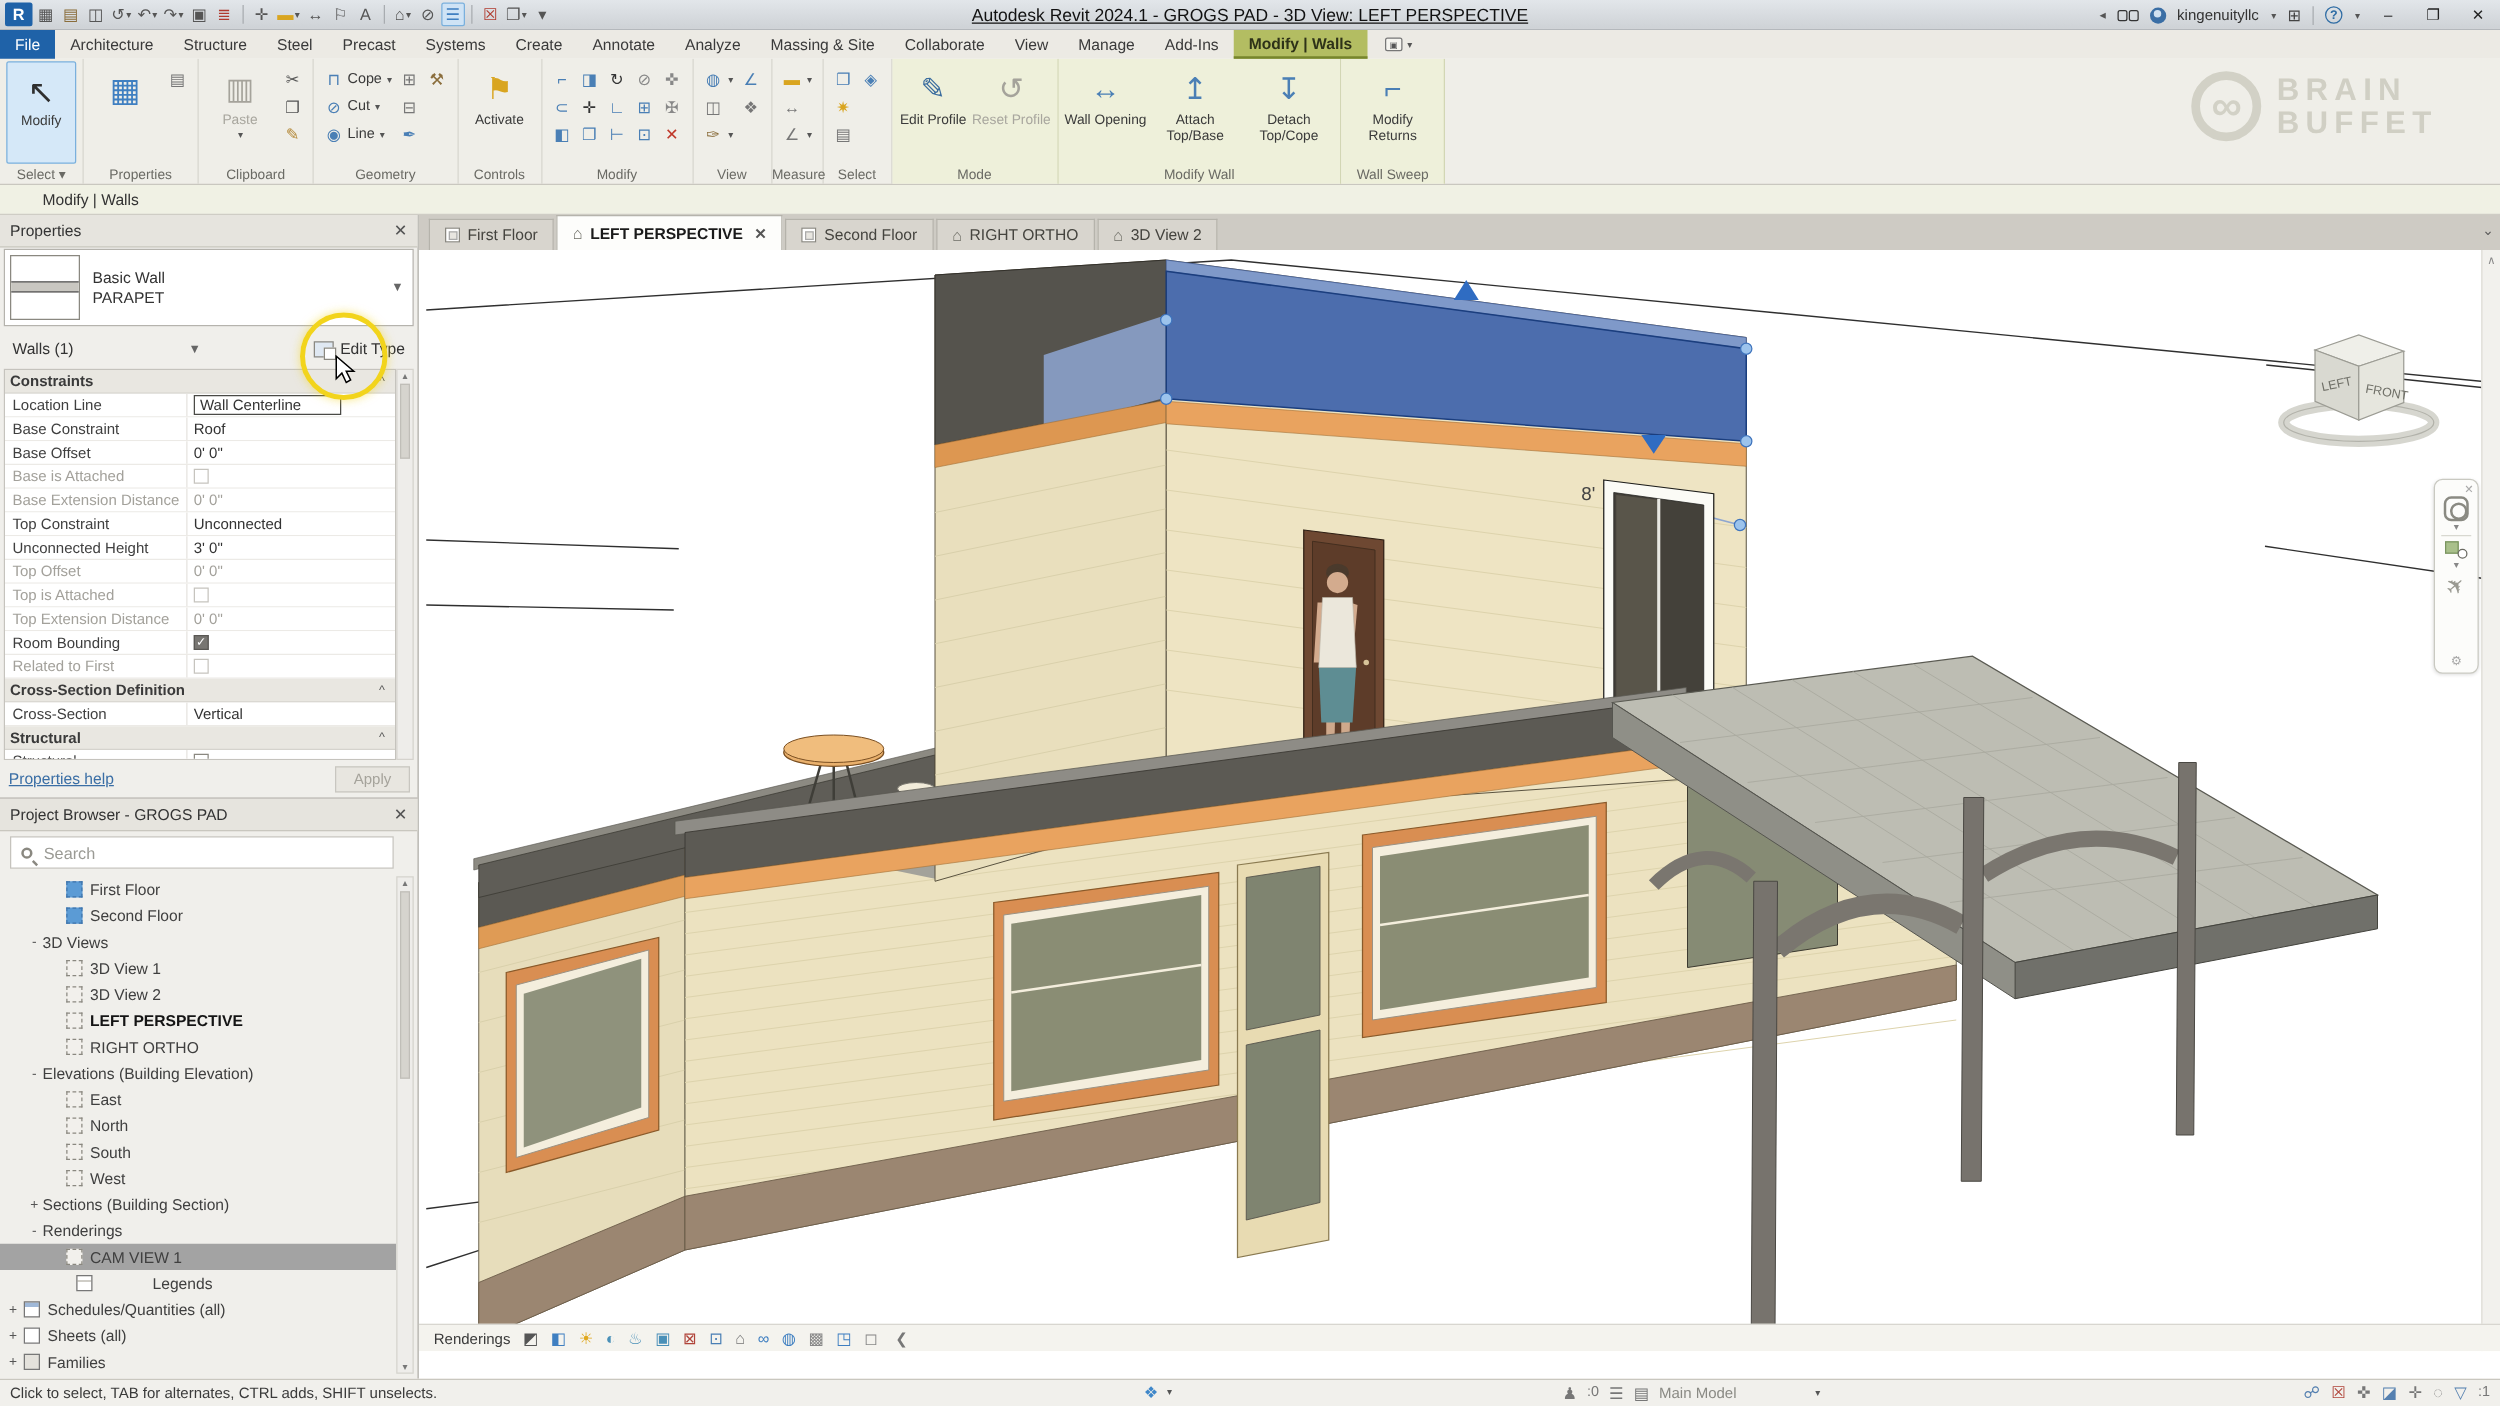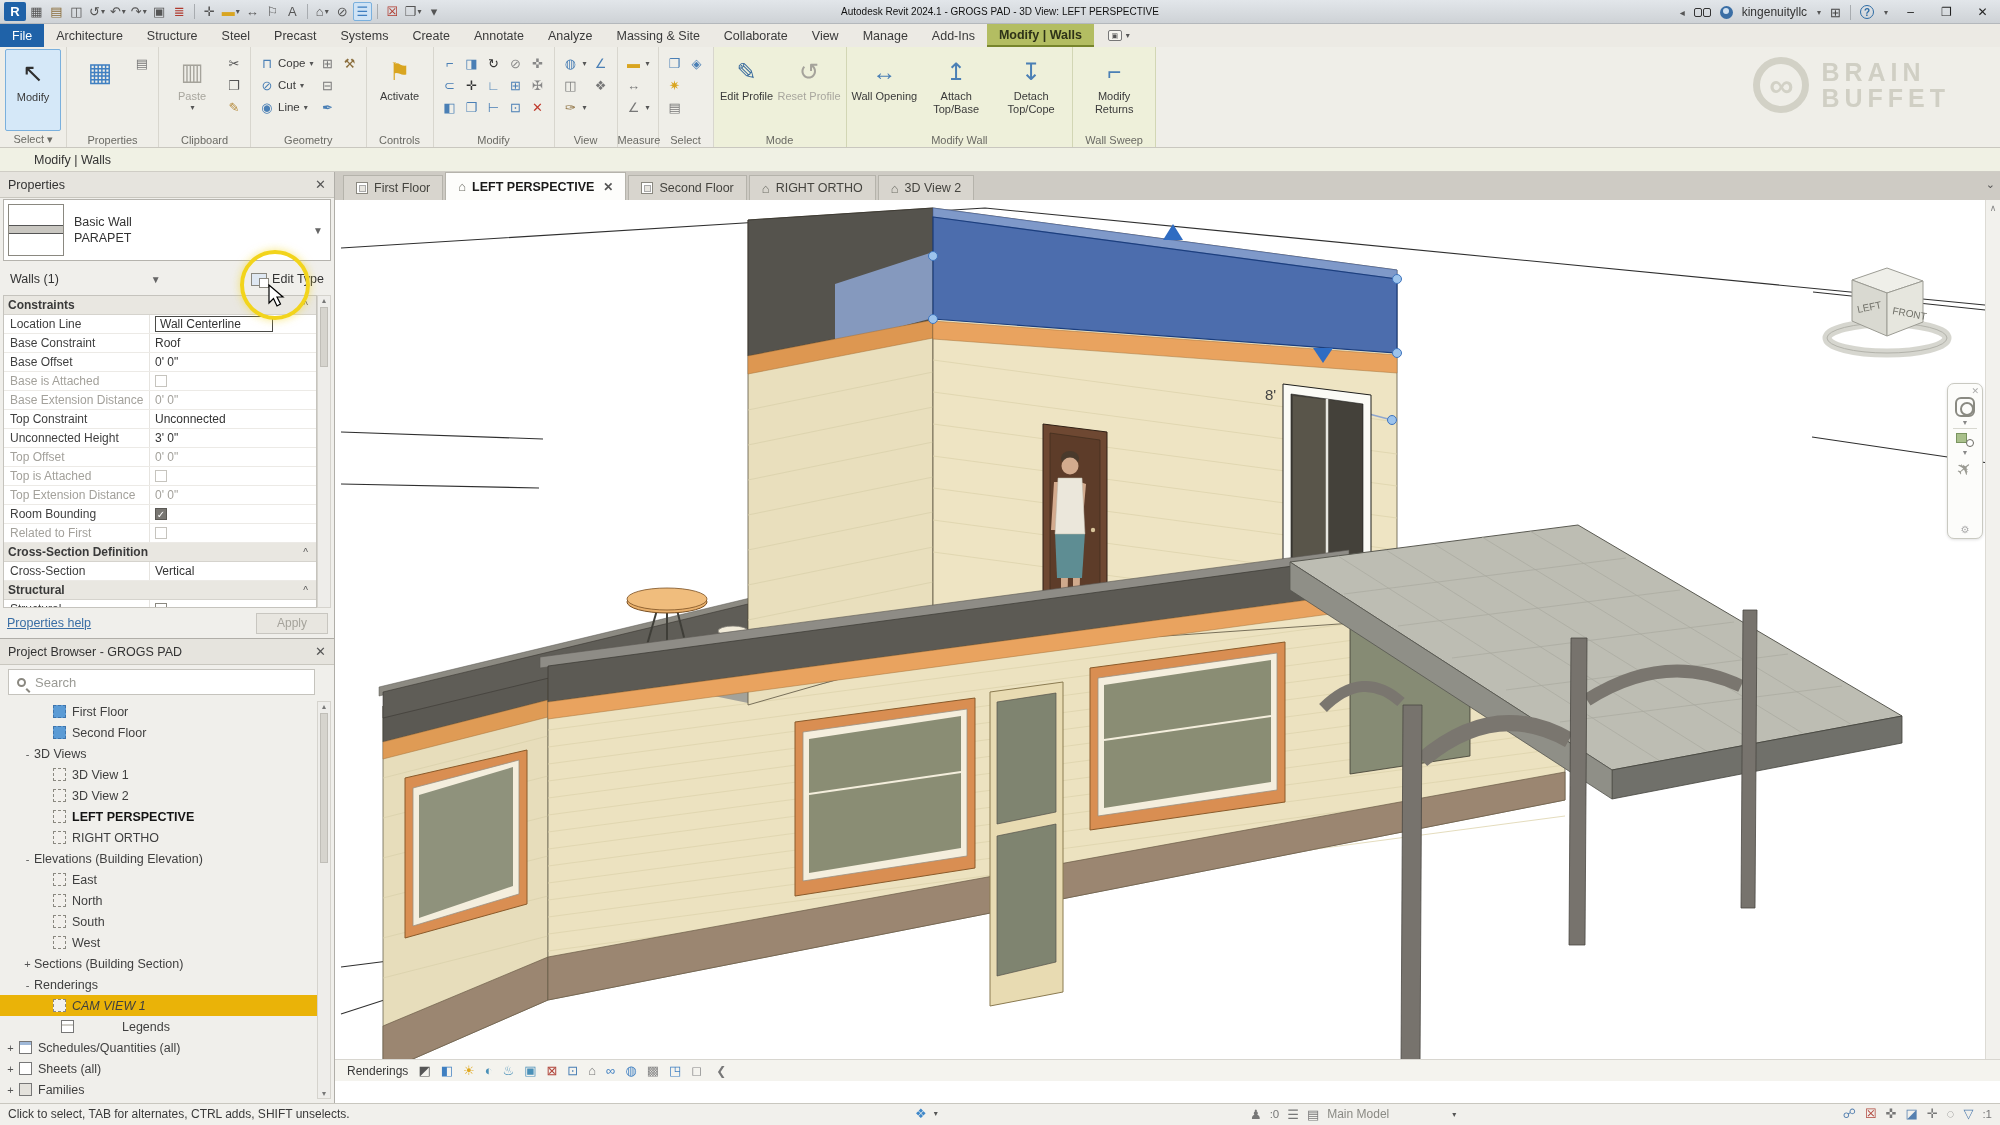--- a/index.html
+++ b/index.html
@@ -12,21 +12,21 @@
     background:linear-gradient(#e2e6ea,#ced2d6);border-bottom:1px solid #b4b8bc;
     display:flex;align-items:center;font-size:12px;color:#222;z-index:20;}
   .qat{display:flex;align-items:center;gap:1px;padding-left:4px;}
   .revit-logo{width:22px;height:19px;background:#1f62a8;color:#fff;font-weight:bold;
     display:flex;align-items:center;justify-content:center;border-radius:2px;font-size:13px;}
   .qat .ic{height:19px;min-width:19px;display:flex;align-items:center;justify-content:center;padding:0 2px;}
   .qat .ic.act{background:#cfe3f5;border:1px solid #7ab0dd;border-radius:2px;}
   .gic{font-size:13px;line-height:1;}
   .caret{font-size:8px;color:#555;margin-left:1px;}
   .qdiv{width:1px;height:15px;background:#a8acb0;margin:0 4px;display:inline-block;}
-  .tb-title{position:absolute;left:50%;transform:translateX(-50%);font-size:10px;color:#111;white-space:nowrap;}
+  .tb-title{position:absolute;left:50%;transform:translateX(-50%);font-size:14px;color:#111;white-space:nowrap;text-decoration:underline;}
   .tb-right{position:absolute;right:4px;top:0;height:24px;display:flex;align-items:center;gap:9px;color:#333;}
   .binoc{display:inline-flex;gap:1px;}
   .binoc i{width:8px;height:9px;border:1.5px solid #333;border-radius:2px;display:inline-block;}
   .avatar{width:13px;height:13px;border-radius:50%;background:#3a6ea5;position:relative;display:inline-block;}
   .avatar:after{content:"";position:absolute;left:3.5px;top:2px;width:6px;height:6px;border-radius:50%;background:#cfe0f0;}
   .helpc{width:14px;height:14px;border:1.5px solid #2e6ca4;border-radius:50%;color:#2e6ca4;
     display:inline-flex;align-items:center;justify-content:center;font-size:10px;font-weight:bold;}
   .winbtn{width:27px;text-align:center;font-size:12px;color:#222;}
   .tbdiv{width:1px;height:15px;background:#a8acb0;}
 
@@ -96,33 +96,33 @@
   .prow.group .gchev{margin-left:auto;margin-right:8px;font-size:10px;color:#555;font-weight:normal;}
   .valbox{border:1px solid #4a4a46;padding:0 4px;height:16px;display:flex;align-items:center;min-width:118px;background:#fff;}
   .cb{width:12px;height:12px;border:1px solid #8a8880;background:#fff;font-size:10px;line-height:11px;text-align:center;color:#fff;}
   .cb.checked{background:#787672;border-color:#5a5854;}
   .cb.cdis{border-color:#c6c4be;}
   .pscroll{position:absolute;top:123px;right:3px;width:14px;bottom:30px;background:#eeedea;
     border:1px solid #d5d3cd;font-size:8px;color:#777;text-align:center;}
   .pscroll .thumb{margin:2px 2px;height:60px;background:#d6d4ce;border:1px solid #c0beb8;}
   .props-footer{position:absolute;bottom:3px;left:7px;right:6px;height:24px;display:flex;align-items:center;}
   .help-link{color:#3a6ea5;text-decoration:underline;font-size:12.5px;}
-  .apply-btn{margin-left:auto;width:72px;height:21px;background:#e8e6e0;border:1px solid #c8c6c0;
+  .apply-btn{margin-left:auto;width:60px;height:21px;background:#e8e6e0;border:1px solid #c8c6c0;
     color:#a5a39b;font-size:12px;display:flex;align-items:center;justify-content:center;}
 
   .browser{position:absolute;top:466px;left:0;right:0;bottom:0;border-top:1px solid #b0aea8;}
   .search-box{position:absolute;top:30px;left:8px;right:19px;height:26px;background:#fff;
     border:1px solid #c5c3bd;display:flex;align-items:center;gap:7px;padding:0 8px;}
   .mag{width:9px;height:9px;border:2px solid #8a8880;border-radius:50%;position:relative;flex:none;}
   .mag:after{content:"";position:absolute;left:8px;top:8px;width:2px;height:5px;background:#8a8880;transform:rotate(-45deg);}
   .search-box input{border:none;outline:none;font-size:13px;color:#555;width:100%;background:transparent;font-family:inherit;}
   .search-box input::placeholder{color:#9a9a94;}
   .tree{position:absolute;top:62px;left:0;right:17px;bottom:2px;overflow:hidden;font-size:12.5px;color:#3f3f3f;}
   .trow{height:21px;display:flex;align-items:center;white-space:nowrap;}
-  .trow.selected{background:#eab308;font-style:italic;}
+  .trow.selected{background:#a3a3a3;}
   .trow.bold{font-weight:bold;color:#141414;}
   .texp{width:13px;text-align:center;color:#555;font-size:11px;flex:none;}
   .ticon{width:13px;height:13px;border:1px dashed #8a8880;background:#f2f0ec;margin:0 6px 0 2px;flex:none;}
   .ticon.floor-plan{background:#5b9bd5;border-color:#3f74ab;}
   .ticon.legends{border:1px solid #777;background:linear-gradient(#fff 30%,#cfcdc7 30%,#cfcdc7 45%,#fff 45%);}
   .ticon.schedule{border:1px solid #777;background:linear-gradient(#9fb8d8 30%,#fff 30%);}
   .ticon.sheet{border:1px solid #777;background:#fff;}
   .ticon.family{border:1px solid #777;background:#e4e2dc;}
   .bscroll{position:absolute;top:62px;right:3px;width:14px;bottom:4px;background:#eeedea;
     border:1px solid #d5d3cd;font-size:8px;color:#777;text-align:center;}

